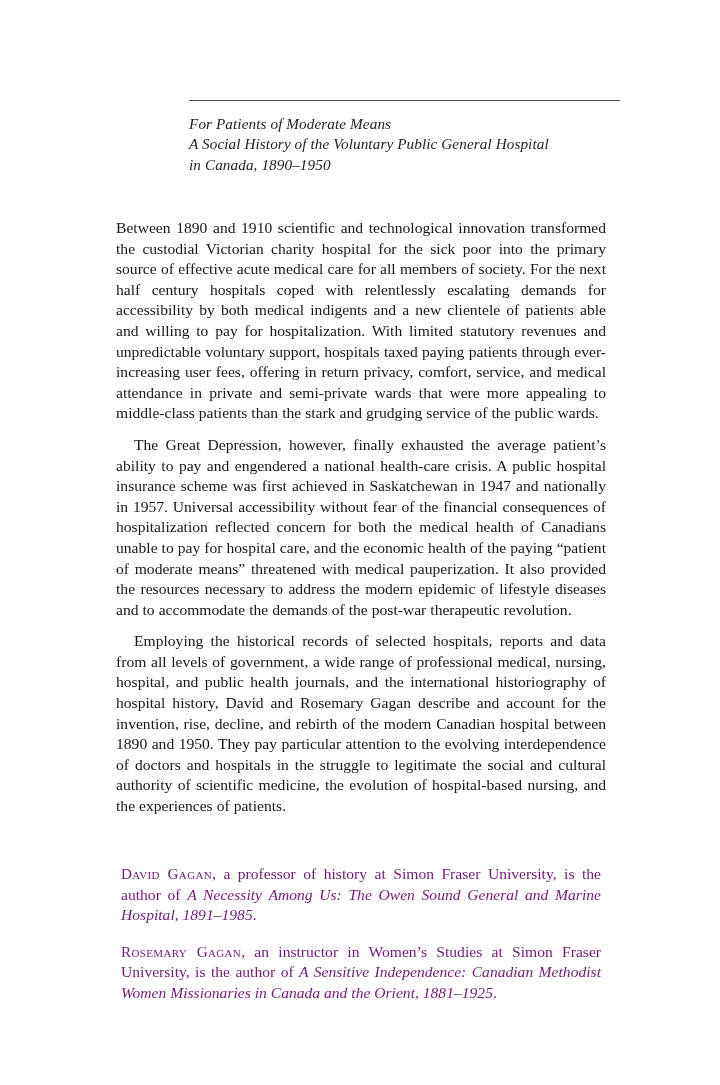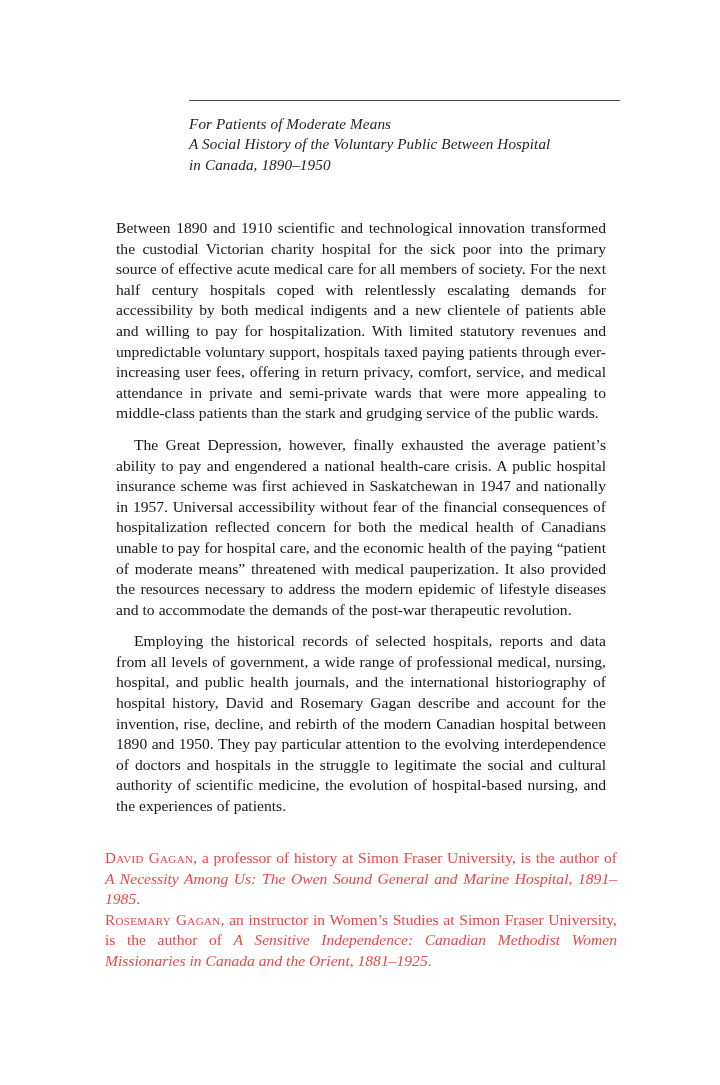--- a/index.html
+++ b/index.html
@@ -70,46 +70,46 @@
   }
 
   
   .bios {
     position: absolute;
     left: 105px;
     top: 848px;
     width: 512px;
   }
   .bio {
-    margin: 0;
+    margin: 16px;
     font-size: 15.6px;
     line-height: 20.6px;
     text-align: justify;
     text-justify: inter-word;
-    color: #ef4444;
+    color: #701a75;
   }
   .smallcaps {
     font-variant: small-caps;
     font-size: 15.2px;
     letter-spacing: 0.35px;
   }
   .booktitle {
     font-style: italic;
   }
 </style>
 </head>
 <body>
 
 <div class="page">
 
   <div class="title-block">
     <div class="title-rule"></div>
     <div class="title-lines">
       <span class="title-line">For Patients of Moderate Means</span>
-      <span class="title-line">A Social History of the Voluntary Public Between Hospital</span>
+      <span class="title-line">A Social History of the Voluntary Public General Hospital</span>
       <span class="title-line">in Canada, 1890–1950</span>
     </div>
   </div>
 
   <div class="body-copy">
     <p class="para">Between 1890 and 1910 scientific and technological innovation transformed the custodial Victorian charity hospital for the sick poor into the primary source of effective acute medical care for all members of society. For the next half century hospitals coped with relentlessly escalating demands for accessibility by both medical indigents and a new clientele of patients able and willing to pay for hospitalization. With limited statutory revenues and unpredictable voluntary support, hospitals taxed paying patients through ever-increasing user fees, offering in return privacy, comfort, service, and medical attendance in private and semi-private wards that were more appealing to middle-class patients than the stark and grudging service of the public wards.</p>
     <p class="para">The Great Depression, however, finally exhausted the average patient’s ability to pay and engendered a national health-care crisis. A public hospital insurance scheme was first achieved in Saskatchewan in 1947 and nationally in 1957. Universal accessibility without fear of the financial consequences of hospitalization reflected concern for both the medical health of Canadians unable to pay for hospital care, and the economic health of the paying “patient of moderate means” threatened with medical pauperization. It also provided the resources necessary to address the modern epidemic of lifestyle diseases and to accommodate the demands of the post-war therapeutic revolution.</p>
     <p class="para">Employing the historical records of selected hospitals, reports and data from all levels of government, a wide range of professional medical, nursing, hospital, and public health journals, and the international historiography of hospital history, David and Rosemary Gagan describe and account for the invention, rise, decline, and rebirth of the modern Canadian hospital between 1890 and 1950. They pay particular attention to the evolving interdependence of doctors and hospitals in the struggle to legitimate the social and cultural authority of scientific medicine, the evolution of hospital-based nursing, and the experiences of patients.</p>
   </div>
 

